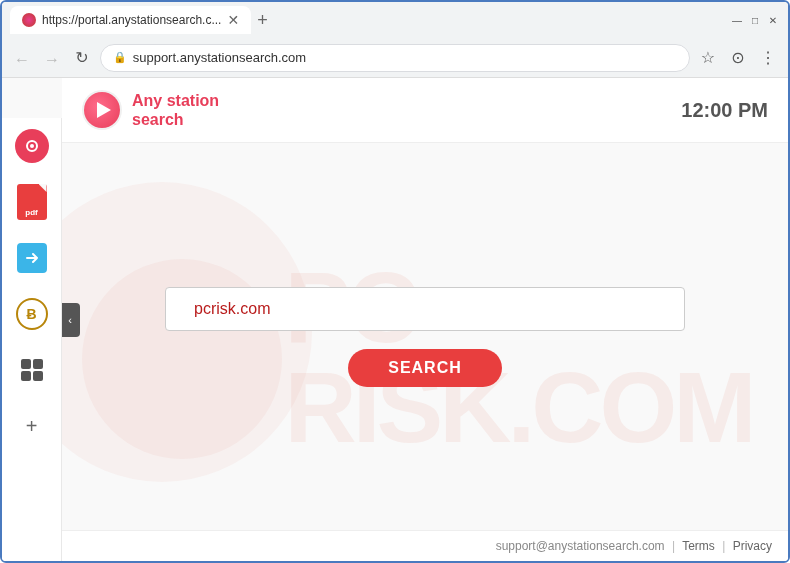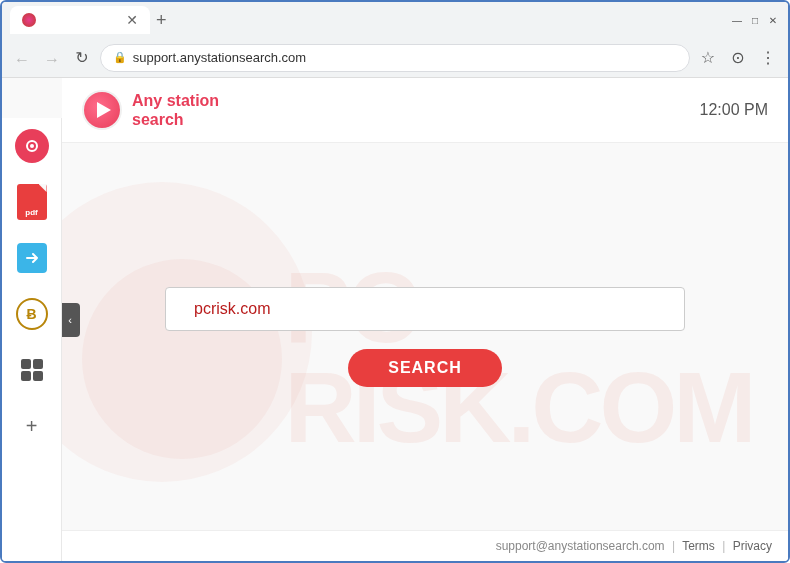--- a/index.html
+++ b/index.html
@@ -322,23 +322,23 @@
       margin-left: 3px;
     }
     .brand-name {
       font-size: 16px;
       font-weight: 600;
       color: #e83e5a;
       line-height: 1.2;
     }
     .time-display {
       margin-left: auto;
-      font-size: 16px;
+      font-size: 20px;
       color: #555;
-      font-weight: 400;
+      font-weight: 700;
     }
 
     
     .watermark {
       position: absolute;
       top: 50%;
       left: 50%;
       transform: translate(-30%, -40%);
       font-size: 100px;
       font-weight: 900;
@@ -452,20 +452,21 @@
   </style>
 </head>
 <body>
 
 <div class="browser-frame">
 
   <div class="title-bar">
     <div class="tab-area">
       <div class="tab">
         <div class="tab-favicon"></div>
+        <span>https://portal.anystationsearch.c...</span>
         <span class="tab-close">✕</span>
       </div>
       <button class="new-tab-btn">+</button>
     </div>
     <div class="window-controls">
       <div class="win-btn">—</div>
       <div class="win-btn">□</div>
       <div class="win-btn">✕</div>
     </div>
   </div>

